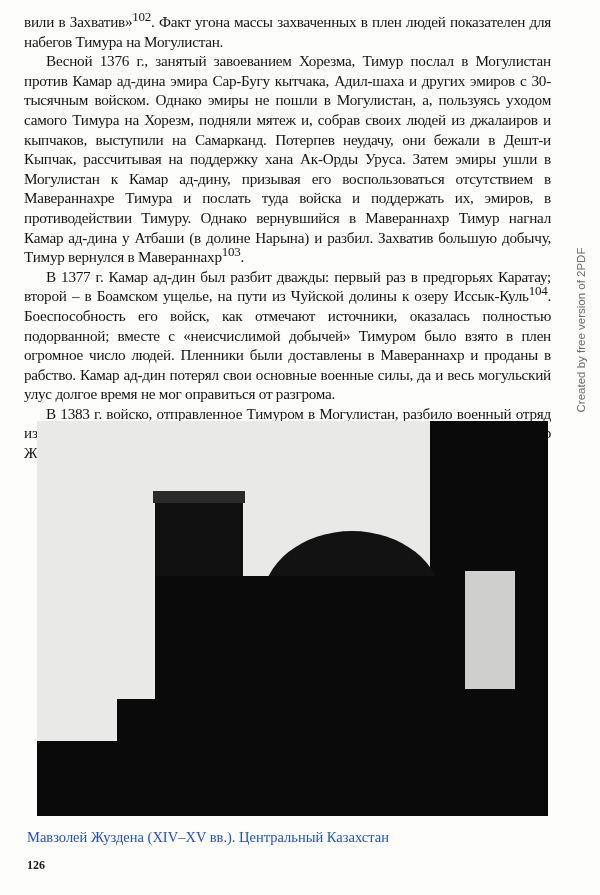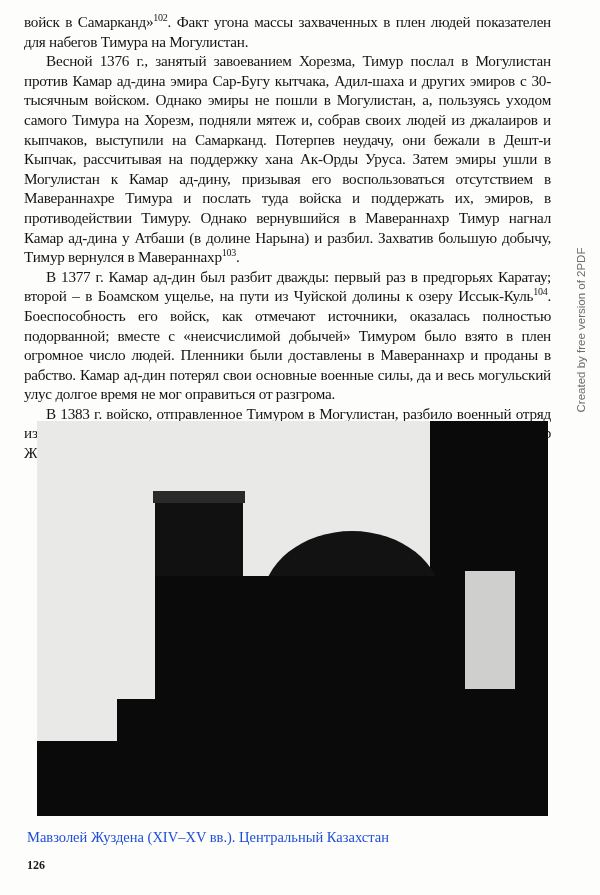--- a/index.html
+++ b/index.html
@@ -9,21 +9,21 @@
       font-family: "Liberation Serif", "DejaVu Serif", serif;
       color: #141414;
     }
     .page-text {
       position: absolute; left: 24px; top: 12px; width: 527px;
       font-size: 15.2px; line-height: 19.6px;
       text-align: justify; letter-spacing: -0.25px;
     }
     .page-text p { margin: 0; }
     .page-text p.indent { text-indent: 22px; }
-    sup { font-size: 10px; line-height: 0; vertical-align: 6px; margin-top: 8px; }
+    sup { font-size: 13px; line-height: 0; vertical-align: 6px; margin-top: 8px; }
     .watermark {
       position: absolute; left: 581px; top: 330px;
       transform: translate(-50%, -50%) rotate(-90deg);
       white-space: nowrap;
       font-family: "Liberation Sans", "DejaVu Sans", sans-serif;
       font-size: 11.5px; color: #6d6d6d;
     }
     .photo {
       position: absolute; left: 37px; top: 421px; width: 511px; height: 395px;
       background: #e9e9e7; overflow: hidden;
@@ -35,21 +35,21 @@
     }
     .page-number {
       position: absolute; left: 27px; top: 858px;
       font-size: 12px; color: #1a1a1a; font-weight: bold;
     }
   </style>
 </head>
 <body>
 
 <div class="page-text">
-  <p><span>войск в Самарканд»</span><sup>102</sup><span>. Факт угона массы захваченных в плен людей показателен для набегов Тимура на Могулистан.</span></p>
+  <p><span>вили в Захватив»</span><sup>102</sup><span>. Факт угона массы захваченных в плен людей показателен для набегов Тимура на Могулистан.</span></p>
   <p class="indent"><span>Весной 1376 г., занятый завоеванием Хорезма, Тимур послал в Могулистан против Камар ад-дина эмира Сар-Бугу кытчака, Адил-шаха и других эмиров с 30-тысячным войском. Однако эмиры не пошли в Могулистан, а, пользуясь уходом самого Тимура на Хорезм, подняли мятеж и, собрав своих людей из джалаиров и кыпчаков, выступили на Самарканд. Потерпев неудачу, они бежали в Дешт-и Кыпчак, рассчитывая на поддержку хана Ак-Орды Уруса. Затем эмиры ушли в Могулистан к Камар ад-дину, призывая его воспользоваться отсутствием в Мавераннахре Тимура и послать туда войска и поддержать их, эмиров, в противодействии Тимуру. Однако вернувшийся в Мавераннахр Тимур нагнал Камар ад-дина у Атбаши (в долине Нарына) и разбил. Захватив большую добычу, Тимур вернулся в Мавераннахр</span><sup>103</sup><span>.</span></p>
   <p class="indent"><span>В 1377 г. Камар ад-дин был разбит дважды: первый раз в предгорьях Каратау; второй – в Боамском ущелье, на пути из Чуйской долины к озеру Иссык-Куль</span><sup>104</sup><span>. Боеспособность его войск, как отмечают источники, оказалась полностью подорванной; вместе с «неисчислимой добычей» Тимуром было взято в плен огромное число людей. Пленники были доставлены в Мавераннахр и проданы в рабство. Камар ад-дин потерял свои основные военные силы, да и весь могульский улус долгое время не мог оправиться от разгрома.</span></p>
   <p class="indent"><span>В 1383 г. войско, отправленное Тимуром в Могулистан, разбило военный отряд из племени ба’арин. Глава Могульского улуса Камар ад-дин успел уйти на север Жетысу, а немного позже ушел к Тохтамышу в Дешт-и Кыпчак.</span></p>
 </div>
 
 <div class="watermark">Created by free version of 2PDF</div>
 
 <div class="photo">
 
   <div class="shape" style="left:393px; top:0; width:118px; height:395px;"></div>

